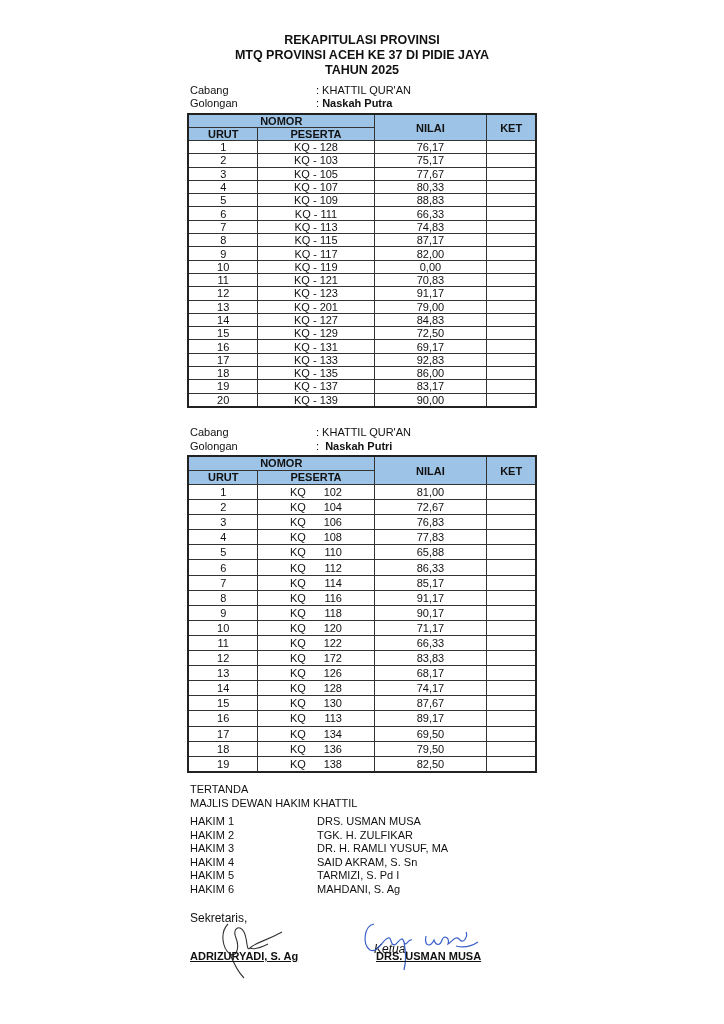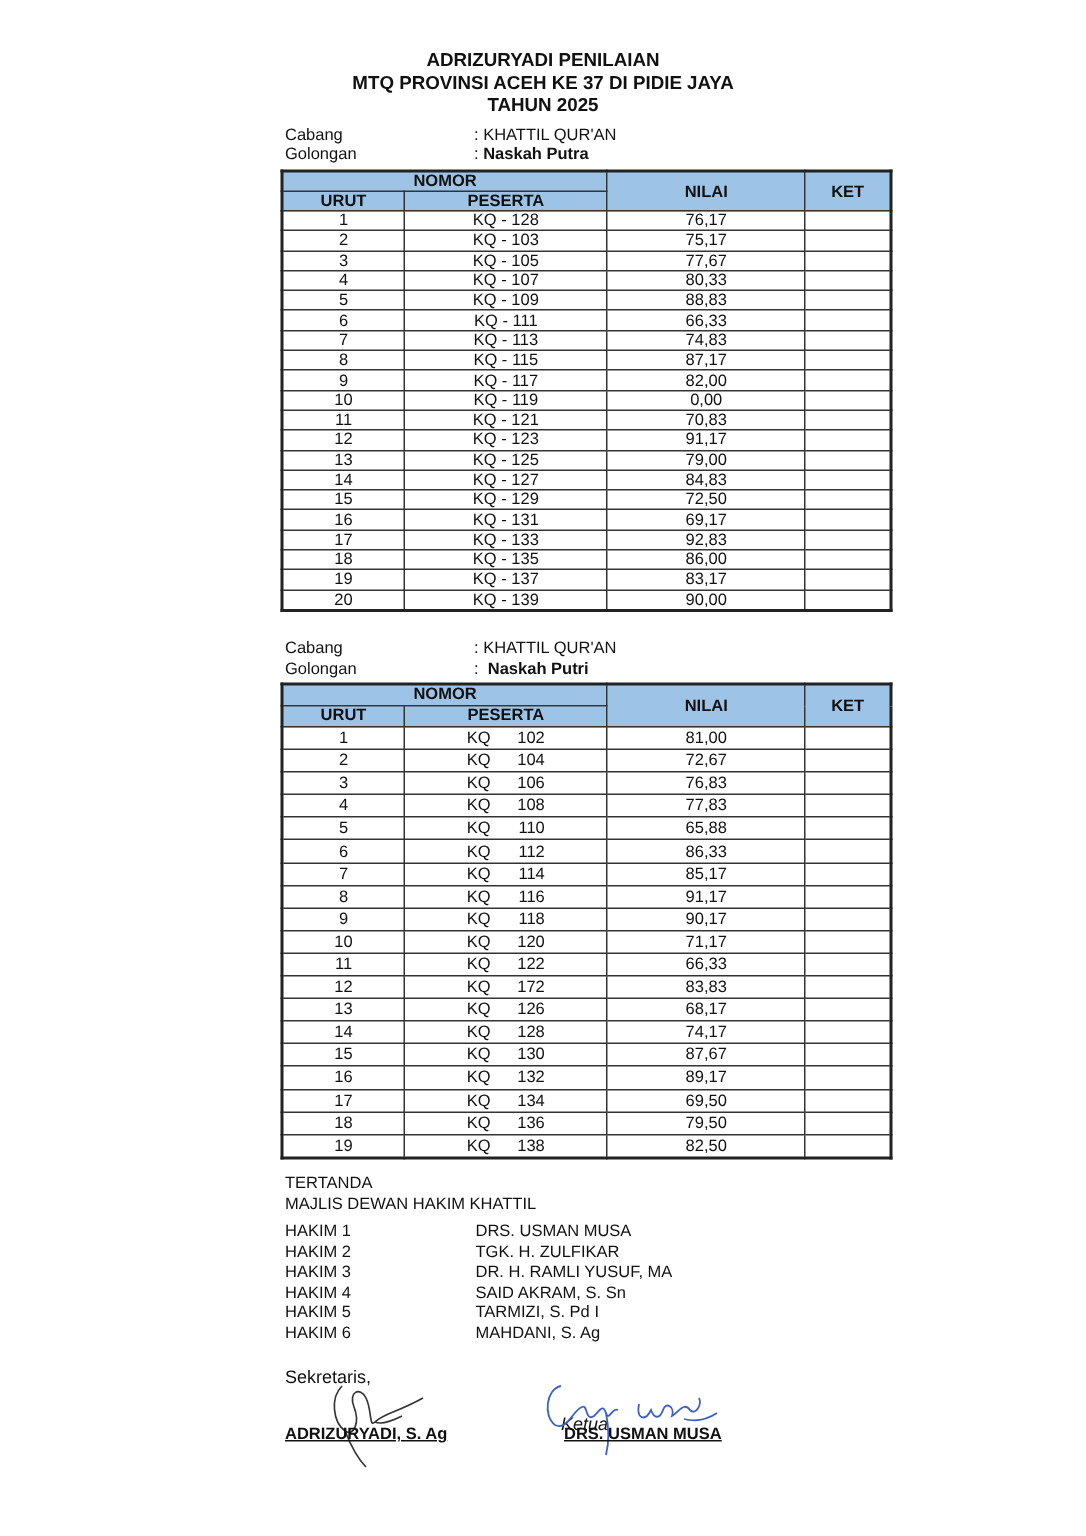--- a/index.html
+++ b/index.html
@@ -2,21 +2,21 @@
 <html><head>
 <meta charset="utf-8">
 <style>
   html, body { margin:0; padding:0; background:#ffffff; }
   body { width:724px; height:1024px; position:relative; font-family:"Liberation Sans", sans-serif; color:#111; overflow:hidden; }
   .title { position:absolute; left:0; width:724px; text-align:center; font-weight:bold; font-size:12.5px; line-height:15px; }
   .meta { position:absolute; left:190px; font-size:11px; line-height:13px; }
   .meta .lbl { position:absolute; left:0; white-space:nowrap; }
   .meta .val { position:absolute; left:126px; white-space:nowrap; }
   .bold { font-weight:bold; }
-  table.grid { position:absolute; left:187px; width:408px; border-collapse:collapse; font-size:11px; border:2px solid #222;padding-left:36px; }
+  table.grid { position:absolute; left:187px; width:350px; border-collapse:collapse; font-size:11px; border:2px solid #222;padding-left:36px; }
   table.grid td, table.grid th { border:1px solid #333; padding:0; text-align:center; }
   table.grid th { background:#9dc3e6; font-weight:bold; font-size:11px; }
   table.t1 { top:113px; }
   table.t1 th.top { height:12px; line-height:12px; }
   table.t1 td { height:12.3px; line-height:12px; }
   table.t2 { top:455px; }
   table.t2 th.top { height:13px; line-height:13px; }
   table.t2 td { height:14.1px; line-height:14px; }
   .col-urut { width:69px;margin-left:21px; }
   .col-peserta { width:116px; }
@@ -28,21 +28,21 @@
   .sign .row { position:relative; height:13.5px; }
   .sign .h { position:absolute; left:0; }
   .sign .n { position:absolute; left:127px; white-space:nowrap; }
   .sig-label { position:absolute; font-size:12px; }
   .sig-name { position:absolute; font-size:11px; font-weight:bold; text-decoration:underline; }
   svg.sig { position:absolute; }
 </style>
 </head>
 <body>
 
-<div class="title" style="top:33px;">ADRIZURYADI PENILAIAN</div>
+<div class="title" style="top:33px;">REKAPITULASI PROVINSI</div>
 <div class="title" style="top:48px;">MTQ PROVINSI ACEH KE 37 DI PIDIE JAYA</div>
 <div class="title" style="top:63px;">TAHUN 2025</div>
 
 <div class="meta" style="top:84px;">
   <span class="lbl">Cabang</span>
   <span class="val">: KHATTIL QUR'AN</span>
 </div>
 <div class="meta" style="top:97px;">
   <span class="lbl">Golongan</span>
   <span class="val"><span>: </span><span class="bold">Naskah Putra</span></span>
@@ -128,21 +128,21 @@
         <td></td>
       </tr>
       <tr>
         <td>12</td>
         <td>KQ - 123</td>
         <td>91,17</td>
         <td></td>
       </tr>
       <tr>
         <td>13</td>
-        <td>KQ - 125</td>
+        <td>KQ - 201</td>
         <td>79,00</td>
         <td></td>
       </tr>
       <tr>
         <td>14</td>
         <td>KQ - 127</td>
         <td>84,83</td>
         <td></td>
       </tr>
       <tr>
@@ -291,21 +291,21 @@
         <td></td>
       </tr>
       <tr>
         <td>15</td>
         <td><span class="kq">KQ</span><span class="num">130</span></td>
         <td>87,67</td>
         <td></td>
       </tr>
       <tr>
         <td>16</td>
-        <td><span class="kq">KQ</span><span class="num">132</span></td>
+        <td><span class="kq">KQ</span><span class="num">113</span></td>
         <td>89,17</td>
         <td></td>
       </tr>
       <tr>
         <td>17</td>
         <td><span class="kq">KQ</span><span class="num">134</span></td>
         <td>69,50</td>
         <td></td>
       </tr>
       <tr>

